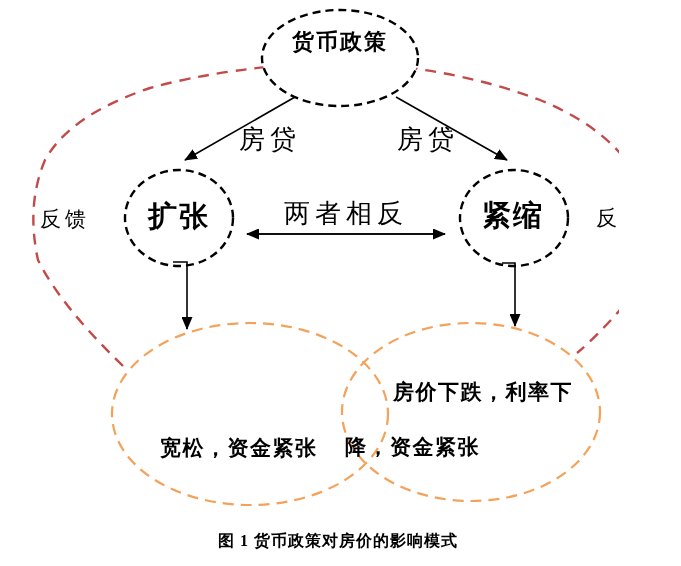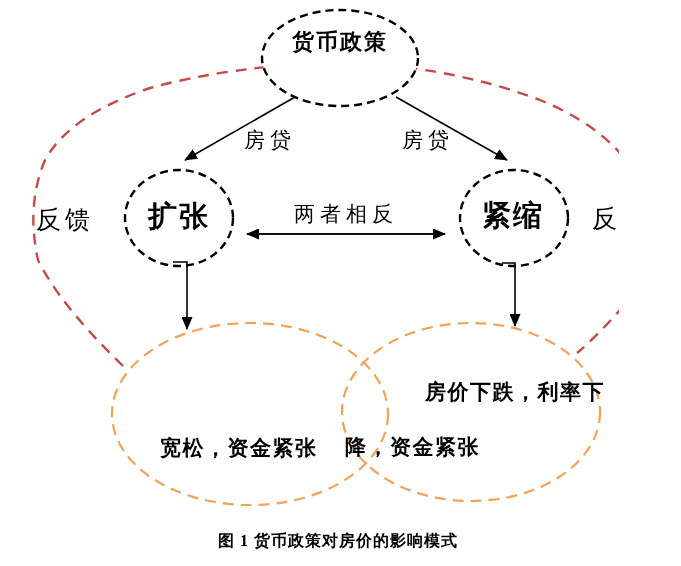--- a/index.html
+++ b/index.html
@@ -18,22 +18,22 @@
     white-space: nowrap;
     line-height: 1;
     color: #000;
     z-index: 2;
   }
   .center { transform: translate(-50%, -50%); }
   .leftanchor { transform: translate(0, -50%); }
   .bold { font-weight: bold; }
   .node-title { font-size: 22px; letter-spacing: 2px; }
   .circle-title { font-size: 29px; letter-spacing: 2px; }
-  .edge-label { font-size: 21px; letter-spacing: 5px; }
-  .feedback-label { font-size: 25px; letter-spacing: 4px; }
+  .edge-label { font-size: 26px; letter-spacing: 5px; }
+  .feedback-label { font-size: 21px; letter-spacing: 4px; }
   .outcome-line { font-size: 21px; letter-spacing: 1.5px; }
   .caption { font-size: 16px; letter-spacing: 1px; }
 </style>
 </head>
 <body>
 
 <div id="stage">
 
   <svg id="diagram-svg" width="681" height="566" viewBox="0 0 681 566">
     <defs>
@@ -83,18 +83,18 @@
   <div class="lbl center bold circle-title" style="left:513px; top:215px;">紧缩</div>
 
   <div class="lbl center edge-label" style="left:346px; top:214px;">两者相反</div>
 
   <div class="lbl center feedback-label" style="left:65px; top:219px;">反馈</div>
 
   <div class="lbl center feedback-label" style="left:621px; top:218px;">反馈</div>
 
   <div class="lbl leftanchor bold outcome-line" style="left:160px; top:448px;">宽松，资金紧张</div>
 
-  <div class="lbl leftanchor bold outcome-line" style="left:393px; top:392px;margin-left:32px;">房价下跌，利率下</div>
+  <div class="lbl leftanchor bold outcome-line" style="left:393px; top:392px;">房价下跌，利率下</div>
   <div class="lbl leftanchor bold outcome-line" style="left:345px; top:447px;">降，资金紧张</div>
 
   <div class="lbl center bold caption" style="left:338px; top:541px;">图 1 货币政策对房价的影响模式</div>
 
 </div>
 
 </body></html>

